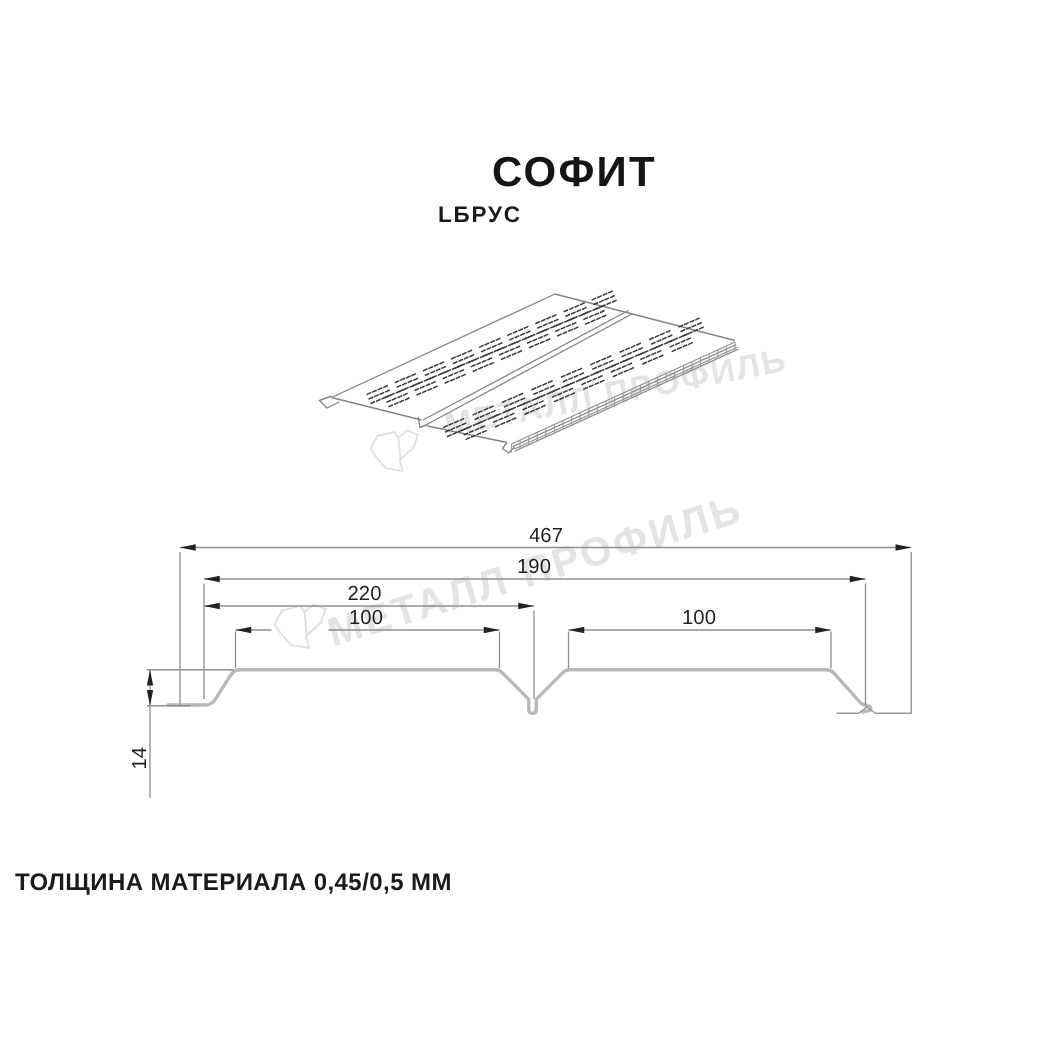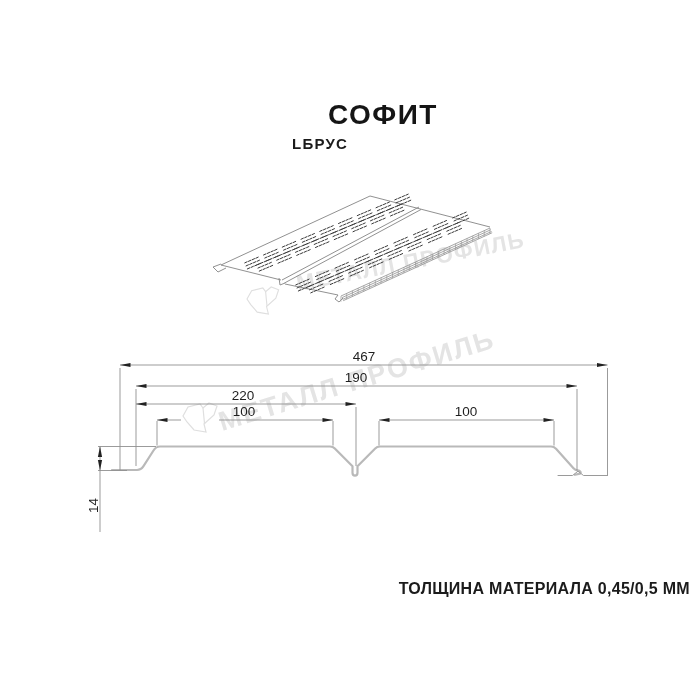--- a/index.html
+++ b/index.html
@@ -4,21 +4,21 @@
 <style>
   html,body{margin:0;padding:0;background:#fff;}
   #page{position:relative;width:700px;height:700px;background:#fff;overflow:hidden;
         font-family:"Liberation Sans",sans-serif;}
   #page svg{position:absolute;left:0;top:0;}
   .abs{position:absolute;}
   .title{left:0;top:99px;width:700px;text-align:center;font-size:28px;font-weight:800;
          letter-spacing:1.5px;color:#151515;padding-left:33px;}
   .subtitle{left:0;top:135px;width:640px;text-align:center;font-size:15px;font-weight:700;
          letter-spacing:1.2px;color:#1b1b1b;}
-  .footnote{left:10px;top:580px;width:680px;text-align:right;font-size:16px;font-weight:600;
+  .footnote{left:10px;top:580px;width:680px;text-align:left;font-size:16px;font-weight:600;
          letter-spacing:.3px;color:#1b1b1b;}
   .dim{font-size:13.5px;color:#1f1f1f;text-align:center;width:60px;}
   .dim-v{font-size:13.5px;color:#1f1f1f;text-align:center;width:28px;height:15px;
          transform:rotate(-90deg);transform-origin:50% 50%;}
   .wm{fill:#e4e4e4;font-weight:700;font-family:"Liberation Sans",sans-serif;}
 </style>
 </head>
 <body>
 
 <div id="page">

